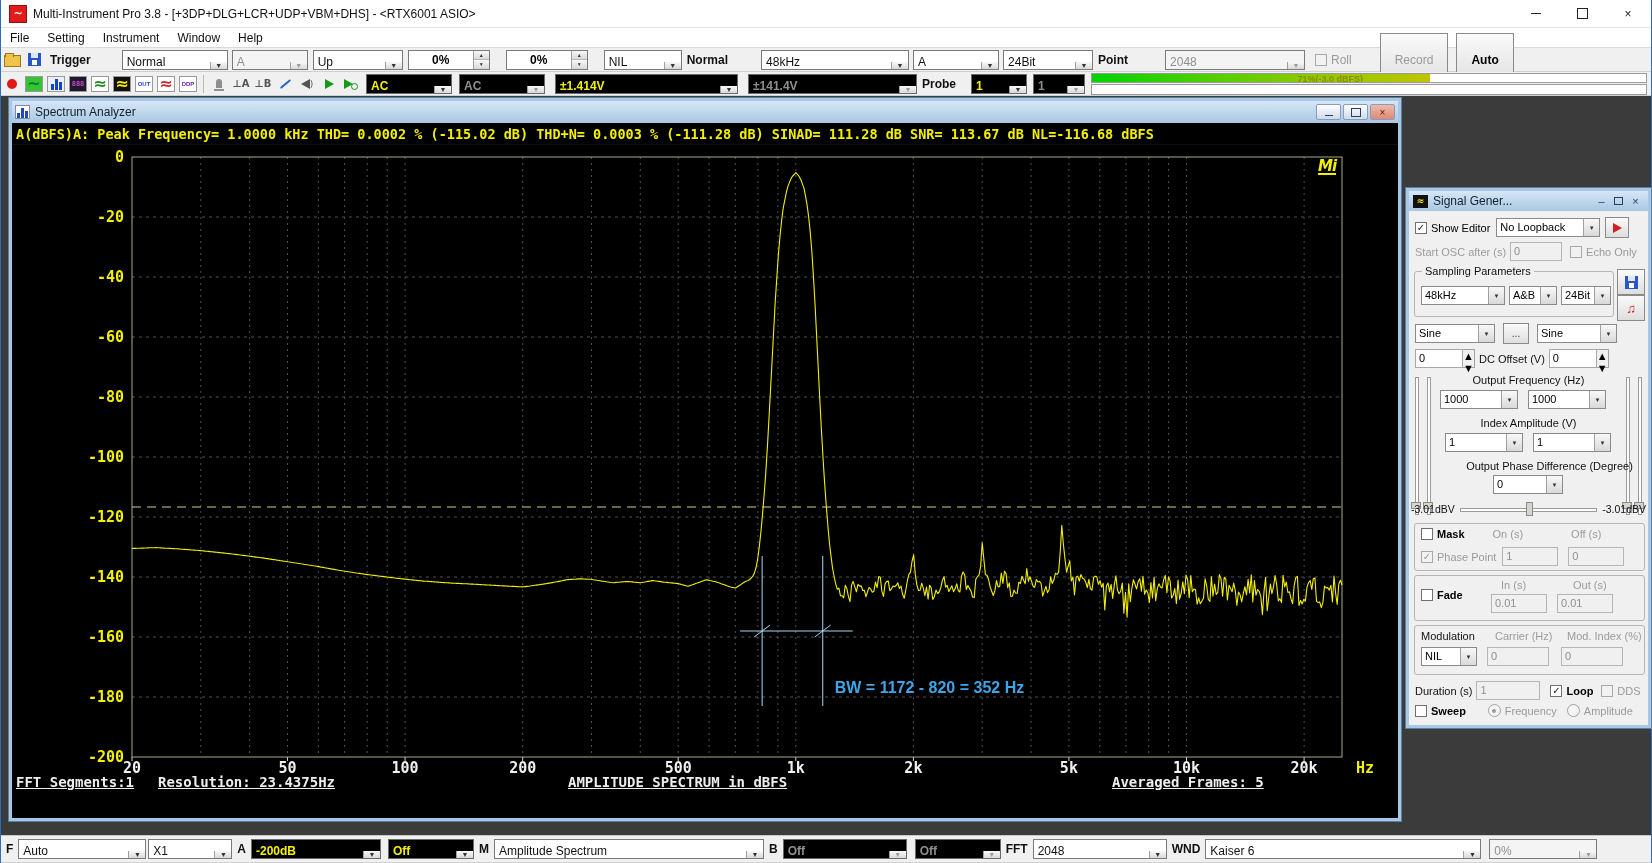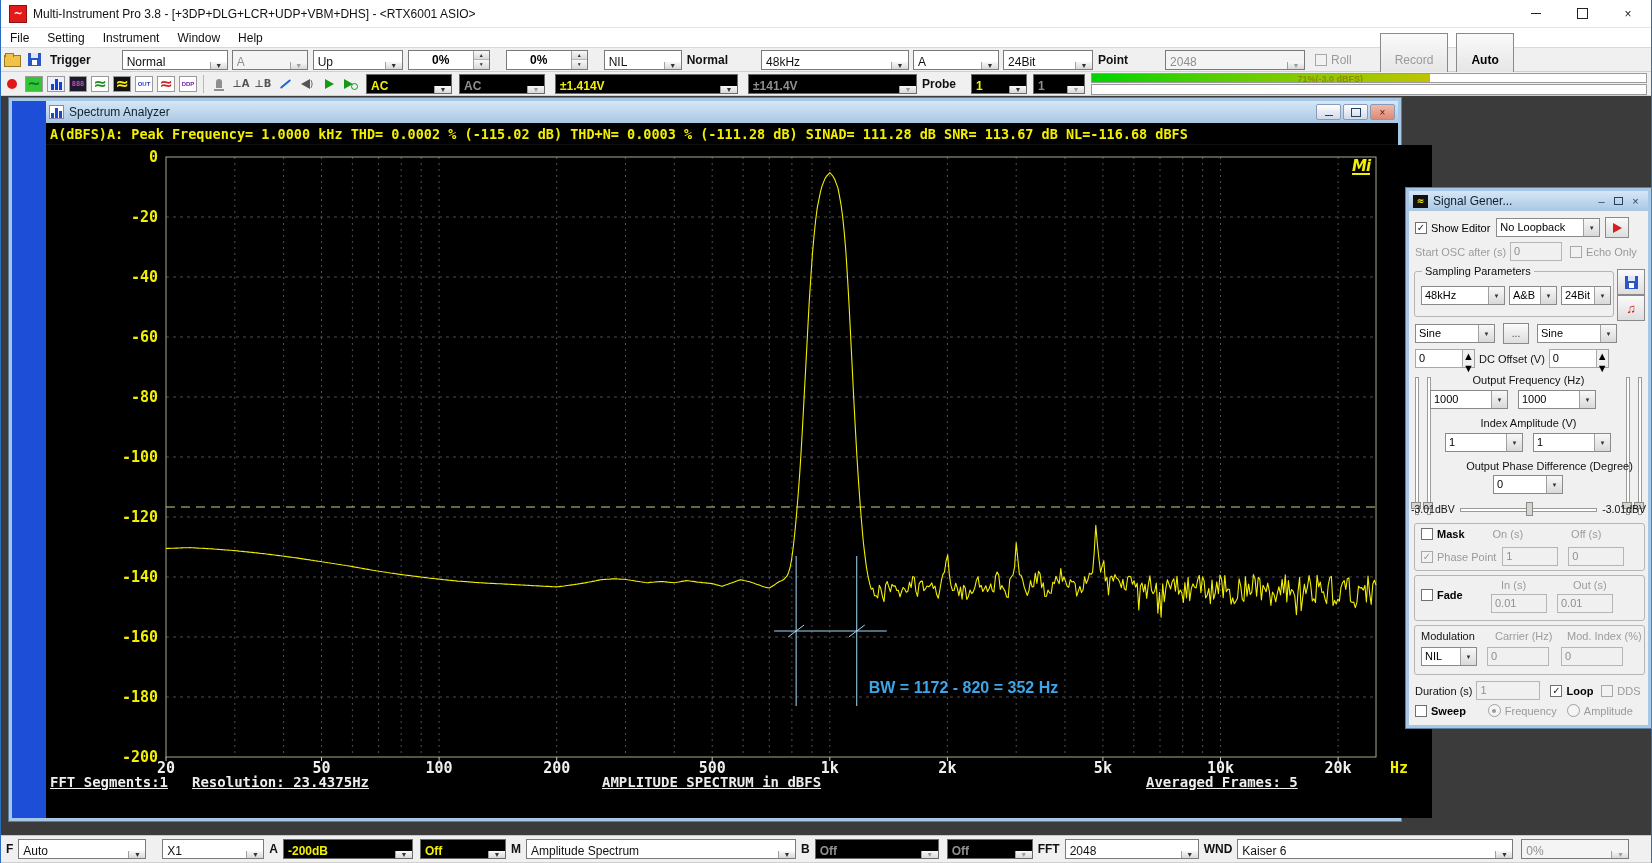--- a/index.html
+++ b/index.html
@@ -45,21 +45,21 @@
   
   .ticon{width:20px;height:18px;margin:0 1px;display:flex;align-items:center;justify-content:center;flex:none;font-family:"DejaVu Sans",sans-serif;}
   .tile{width:18px;height:16px;display:flex;align-items:center;justify-content:center;border:1px solid #9a9a9a;box-sizing:border-box;}
   .tsep{width:1px;height:18px;background:#b9b9b9;margin:0 4px;flex:none;}
   .meter{flex:1;margin:0 4px 0 6px;height:22px;display:flex;flex-direction:column;justify-content:center;gap:1px;position:relative;}
   .mbar{height:10px;background:#fff;border:1px solid #9a9a9a;position:relative;overflow:hidden;}
   .mfill{height:100%;background:linear-gradient(to right,#00d400,#4fcf00,#8ecb00,#bec400);}
   .mtext{position:absolute;left:43%;top:0;transform:translateX(-50%);font:700 9px "Liberation Sans",sans-serif;color:#8c8c00;line-height:10px;white-space:nowrap;}
   
   .workspace{position:absolute;left:0;top:96px;width:100%;height:739px;background:#3b3b3b;}
-  .childwin{position:absolute;border:3px solid #a6c8e6;background:#1d4ed8;box-sizing:border-box;box-shadow:0 0 0 1px #5d7f9f;padding-left:34px;}
+  .childwin{position:absolute;border:3px solid #a6c8e6;background:#7f1d1d;box-sizing:border-box;box-shadow:0 0 0 1px #5d7f9f;}
   .ctitle{height:22px;background:linear-gradient(#d6e7f7,#a9c7e2);display:flex;align-items:center;font-size:12px;color:#10202e;padding:0 3px;box-sizing:border-box;}
   .ctitle .cicon{width:15px;height:14px;margin-right:5px;display:flex;align-items:flex-end;justify-content:center;gap:1px;background:#fff;border:1px solid #88a;box-sizing:border-box;}
   .cbar{width:3px;background:#1b49c8;}
   .cbtns{margin-left:auto;display:flex;gap:2px;}
   .cbtn{width:25px;height:16px;border:1px solid #8a9cb5;border-radius:2px;background:linear-gradient(#ffffff,#cfd9e8);display:flex;align-items:center;justify-content:center;font-size:10px;color:#24415e;box-sizing:border-box;}
   .cbtn.close{background:linear-gradient(#f0b9ac,#dd8a74);color:#5b1405;}
   .cbtn .minglyph{display:block;width:8px;border-top:1px solid #24415e;margin-top:6px;}
   .cbtn .maxglyph{display:block;width:8px;height:7px;border:1px solid #24415e;}
   
   .specheader{height:22px;background:#000;color:#f2ef00;font:700 13.5px "DejaVu Sans Mono",monospace;line-height:22px;white-space:nowrap;overflow:hidden;padding-left:4px;border-bottom:1px solid #101010;box-sizing:border-box;}
@@ -485,21 +485,21 @@
             <span class="vthumb"></span>
           </div>
         <div class="vslider" style="left:225px;top:166px;height:138px">
             <span class="vtrack"></span>
             <span class="vthumb"></span>
           </div>
 
         <div class="sgrow" style="left:0;top:163px;width:239px;justify-content:center">
             <span class="blabel">Output Frequency (Hz)</span>
           </div>
-        <div class="sgrow" style="left:21px;top:179px">
+        <div class="sgrow" style="left:31px;top:179px">
           <div class="sgcombo" style="width:78px">
               <span class="ct">1000</span>
               <span class="ca">▼</span>
             </div>
           <div class="sgcombo" style="width:78px;margin-left:10px">
               <span class="ct">1000</span>
               <span class="ca">▼</span>
             </div>
         </div>
         <div class="sgrow" style="left:0;top:206px;width:239px;justify-content:center">
@@ -595,21 +595,21 @@
       </div>
     </div>
   </div>
 
   <div class="tb tb-bottom">
     <span class="tlabel">F</span>
     <div class="combo" style="width:128px">
         <span class="ct">Auto</span>
         <span class="ca">▼</span>
       </div>
-    <div class="combo" style="width:102px;margin-left:16px">
+    <div class="combo" style="width:84px;margin-left:2px">
         <span class="ct">X1</span>
         <span class="ca">▼</span>
       </div>
     <span class="tlabel">A</span>
     <div class="combo dark" style="width:130px">
         <span class="ct">-200dB</span>
         <span class="ca">▼</span>
       </div>
     <div class="combo dark" style="width:86px;margin-left:7px">
         <span class="ct">Off</span>

